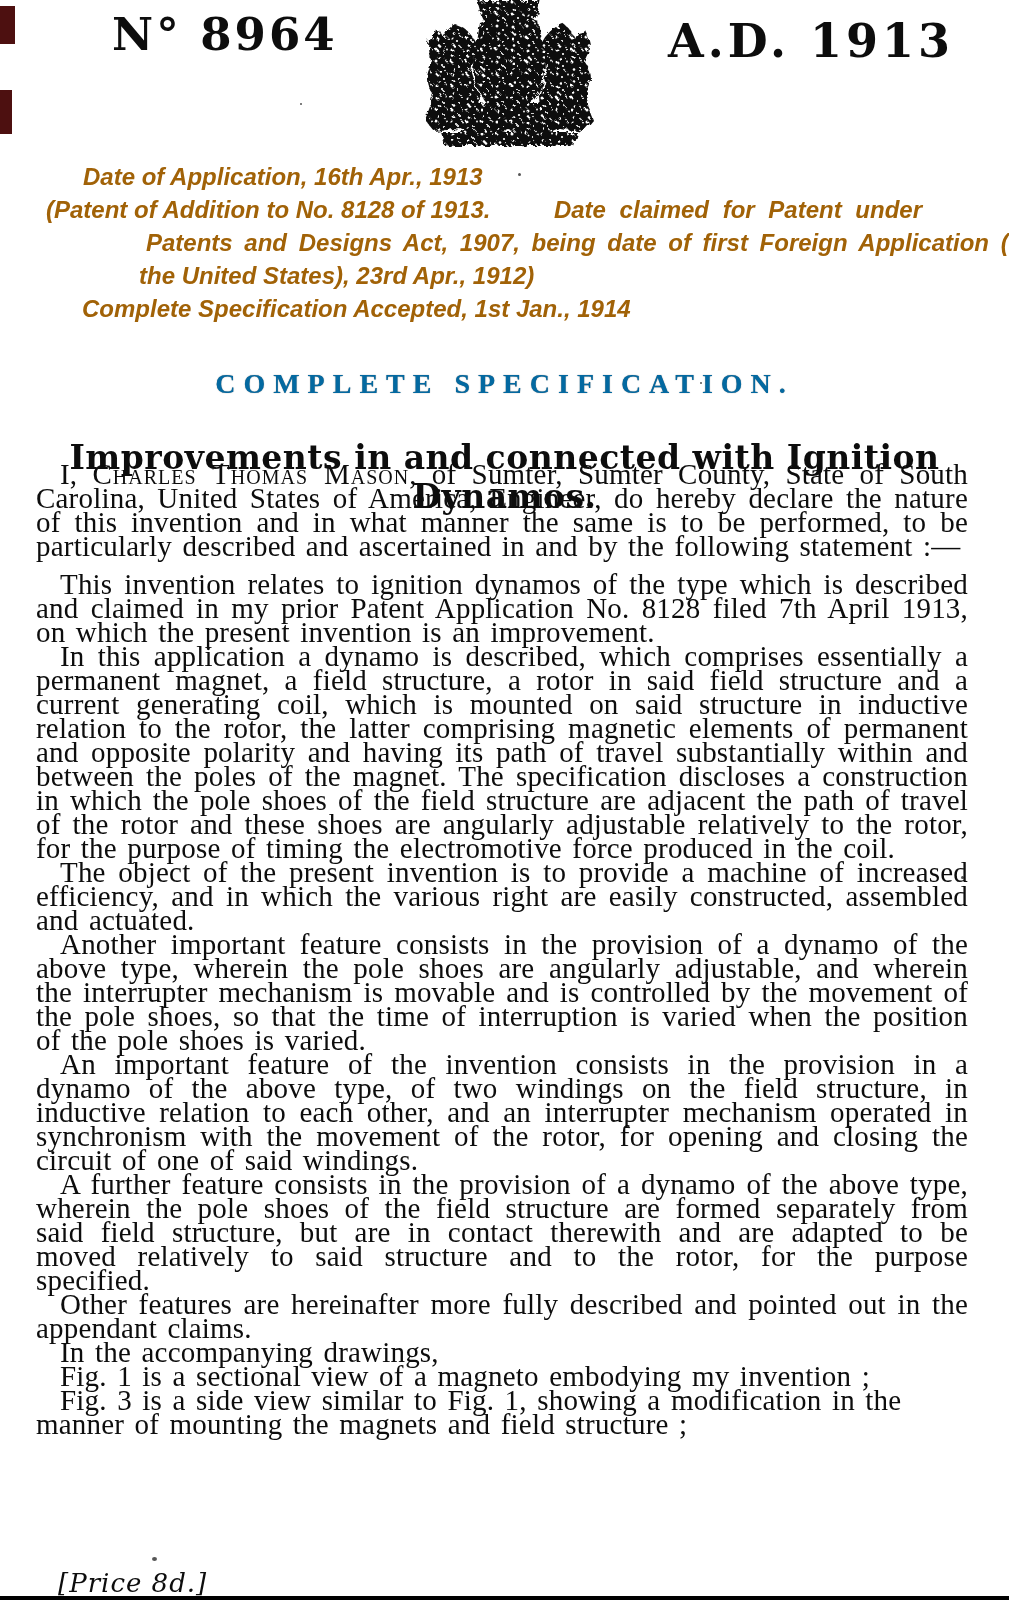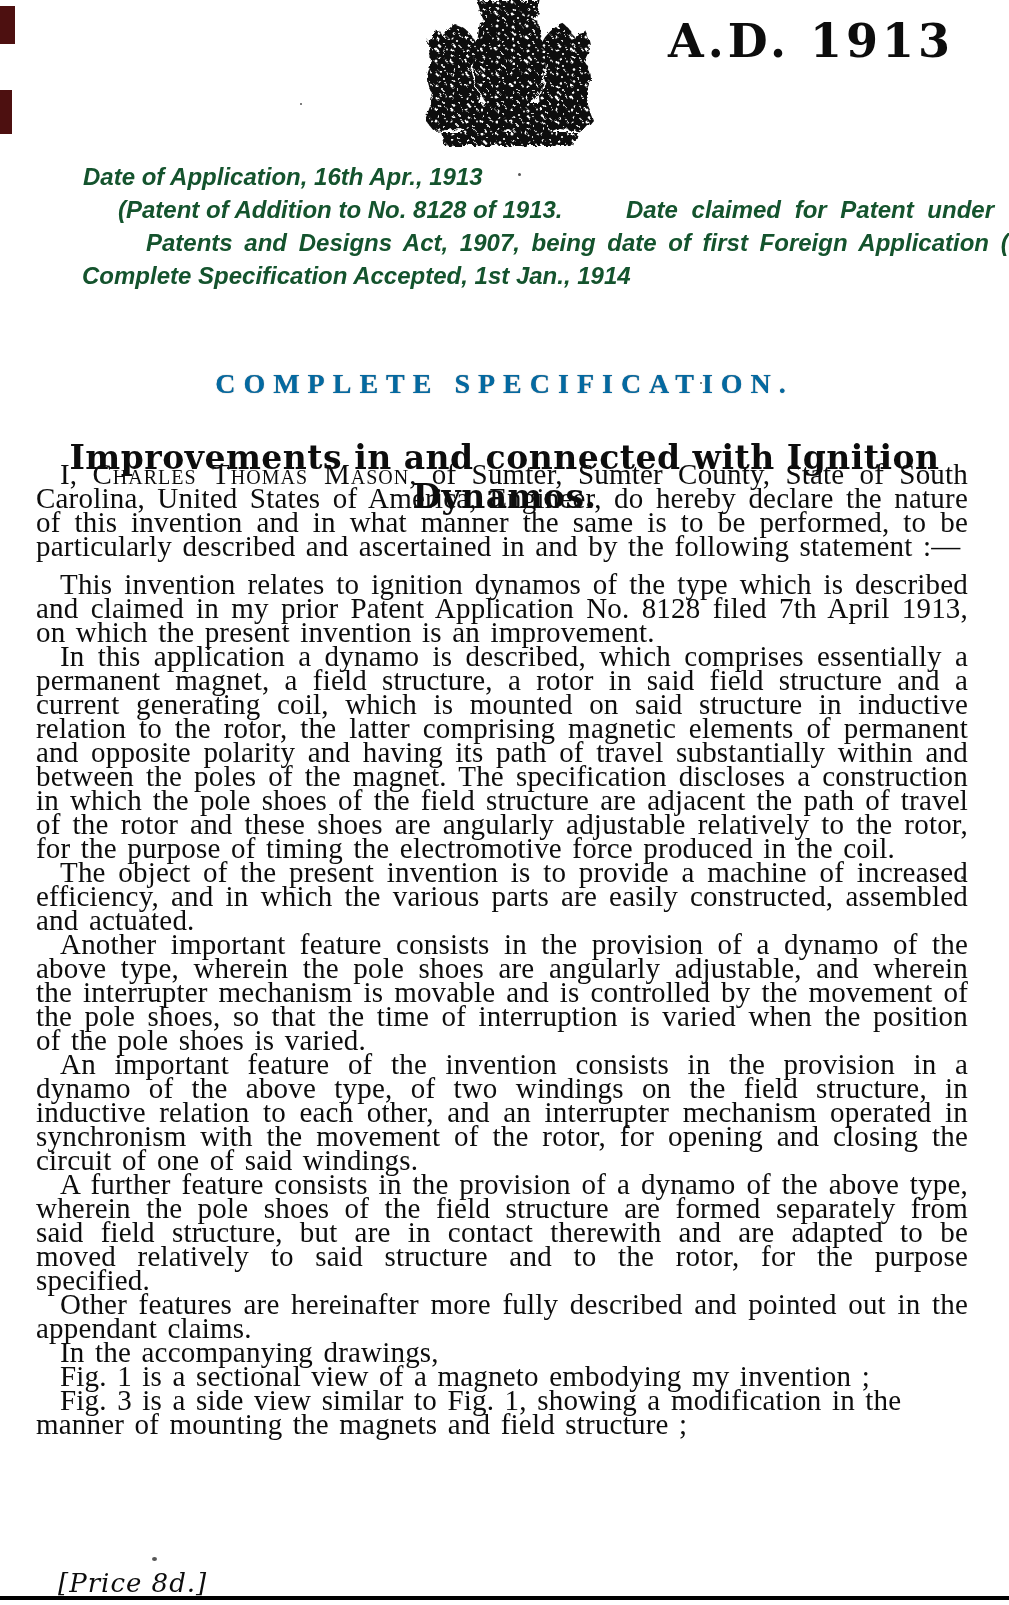--- a/index.html
+++ b/index.html
@@ -41,25 +41,25 @@
   
   .filing {
     position: absolute;
     left: 0; top: 160px;
     width: 1009px;
     font-family: "Liberation Sans", sans-serif;
     font-style: italic;
     font-weight: bold;
     font-size: 24px;
     line-height: 33px;
-    color: #14532d;
+    color: #a16207;
   }
   .filing .f-line { white-space: nowrap; }
   .f1 { margin-left: 83px; }
-  .f2 { margin-left: 118px; width: 876px; display: flex; justify-content: space-between; font-style: italic; }
+  .f2 { margin-left: 46px; width: 876px; display: flex; justify-content: space-between; font-style: italic; }
   .f2 .wsp { word-spacing: 7px; }
   .f3 { margin-left: 146px; word-spacing: 5px; }
   .f4 { margin-left: 139px; }
   .f5 { margin-left: 82px; }
 
   
   .section-heading {
     position: absolute;
     left: 0; top: 368px;
     width: 1009px;
@@ -128,20 +128,21 @@
 <div id="page">
 
   <div class="ink-mark mark-a"></div>
   <div class="ink-mark mark-b"></div>
   <div class="speck" style="left:518px;top:173px;width:3px;height:3px"></div>
   <div class="speck" style="left:300px;top:103px;width:2px;height:2px"></div>
   <div class="speck" style="left:700px;top:382px;width:2px;height:2px"></div>
   <div class="speck" style="left:961px;top:876px;width:3px;height:3px"></div>
   <div class="speck" style="left:152px;top:1557px;width:5px;height:4px"></div>
 
+  <div class="patent-number">N° 8964</div>
 
   <div class="crest">
     <svg width="182" height="147" viewBox="0 0 180 147" xmlns="http://www.w3.org/2000/svg">
       <defs>
         <filter id="rough" x="-10%" y="-10%" width="120%" height="120%">
           <feTurbulence type="fractalNoise" baseFrequency="0.11" numOctaves="3" seed="7" result="n"></feTurbulence>
           <feDisplacementMap in="SourceGraphic" in2="n" scale="8"></feDisplacementMap>
         </filter>
         <pattern id="speck" width="15" height="12" patternUnits="userSpaceOnUse">
           <circle cx="3" cy="2" r="1.5" fill="#fff"></circle>
@@ -167,31 +168,32 @@
 
   <div class="year-label">A.D. 1913</div>
 
   <div class="filing">
     <div class="f-line f1">Date of Application, 16th Apr., 1913</div>
     <div class="f-line f2">
       <span>(Patent of Addition to No. 8128 of 1913.</span>
       <span class="wsp">Date claimed for Patent under</span>
     </div>
     <div class="f-line f3">Patents and Designs Act, 1907, being date of first Foreign Application (in</div>
+    <div class="f-line f4">the United States), 23rd Apr., 1912)</div>
     <div class="f-line f5">Complete Specification Accepted, 1st Jan., 1914</div>
   </div>
 
   <div class="section-heading">COMPLETE SPECIFICATION.</div>
   <div class="doc-title">Improvements in and connected with Ignition Dynamos.</div>
 
   <div class="body-text">
     <p><span>I, </span><span class="smallcaps">Charles Thomas Mason</span><span>, of Sumter, Sumter County, State of South Carolina, United States of America, Engineer, do hereby declare the nature of this invention and in what manner the same is to be performed, to be particularly described and ascertained in and by the following statement :—</span></p>
     <p class="gap">This invention relates to ignition dynamos of the type which is described and claimed in my prior Patent Application No. 8128 filed 7th April 1913, on which the present invention is an improvement.</p>
     <p>In this application a dynamo is described, which comprises essentially a permanent magnet, a field structure, a rotor in said field structure and a current generating coil, which is mounted on said structure in inductive relation to the rotor, the latter comprising magnetic elements of permanent and opposite polarity and having its path of travel substantially within and between the poles of the magnet.  The specification discloses a construction in which the pole shoes of the field structure are adjacent the path of travel of the rotor and these shoes are angularly adjustable relatively to the rotor, for the purpose of timing the electromotive force produced in the coil.</p>
-    <p>The object of the present invention is to provide a machine of increased efficiency, and in which the various parts are easily constructed, assembled and actuated.</p>
+    <p>The object of the present invention is to provide a machine of increased efficiency, and in which the various right are easily constructed, assembled and actuated.</p>
     <p>Another important feature consists in the provision of a dynamo of the above type, wherein the pole shoes are angularly adjustable, and wherein the interrupter mechanism is movable and is controlled by the movement of the pole shoes, so that the time of interruption is varied when the position of the pole shoes is varied.</p>
     <p>An important feature of the invention consists in the provision in a dynamo of the above type, of two windings on the field structure, in inductive relation to each other, and an interrupter mechanism operated in synchronism with the movement of the rotor, for opening and closing the circuit of one of said windings.</p>
     <p>A further feature consists in the provision of a dynamo of the above type, wherein the pole shoes of the field structure are formed separately from said field structure, but are in contact therewith and are adapted to be moved relatively to said structure and to the rotor, for the purpose specified.</p>
     <p>Other features are hereinafter more fully described and pointed out in the appendant claims.</p>
     <p>In the accompanying drawings,</p>
     <p class="fig-line">Fig. 1 is a sectional view of a magneto embodying my invention ;</p>
     <p class="fig-line">Fig. 3 is a side view similar to Fig. 1, showing a modification in the manner of mounting the magnets and field structure ;</p>
   </div>
 
   <div class="price-note">[Price 8d.]</div>

